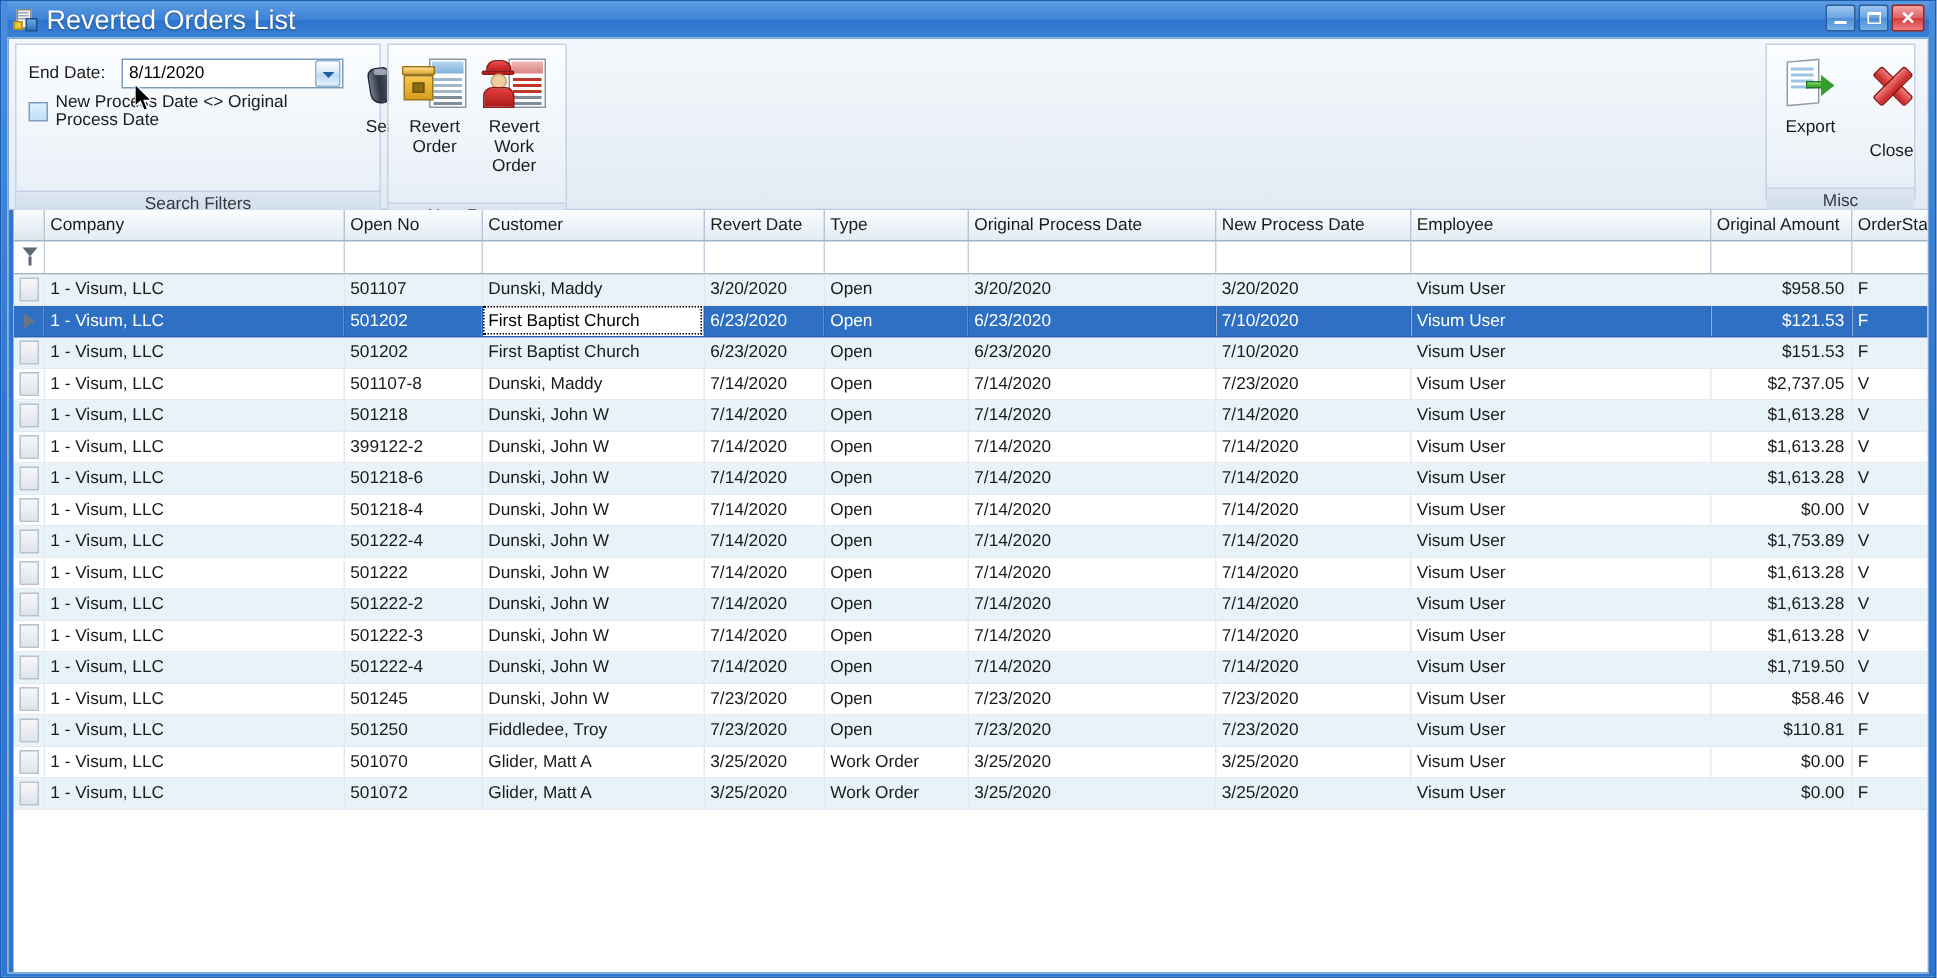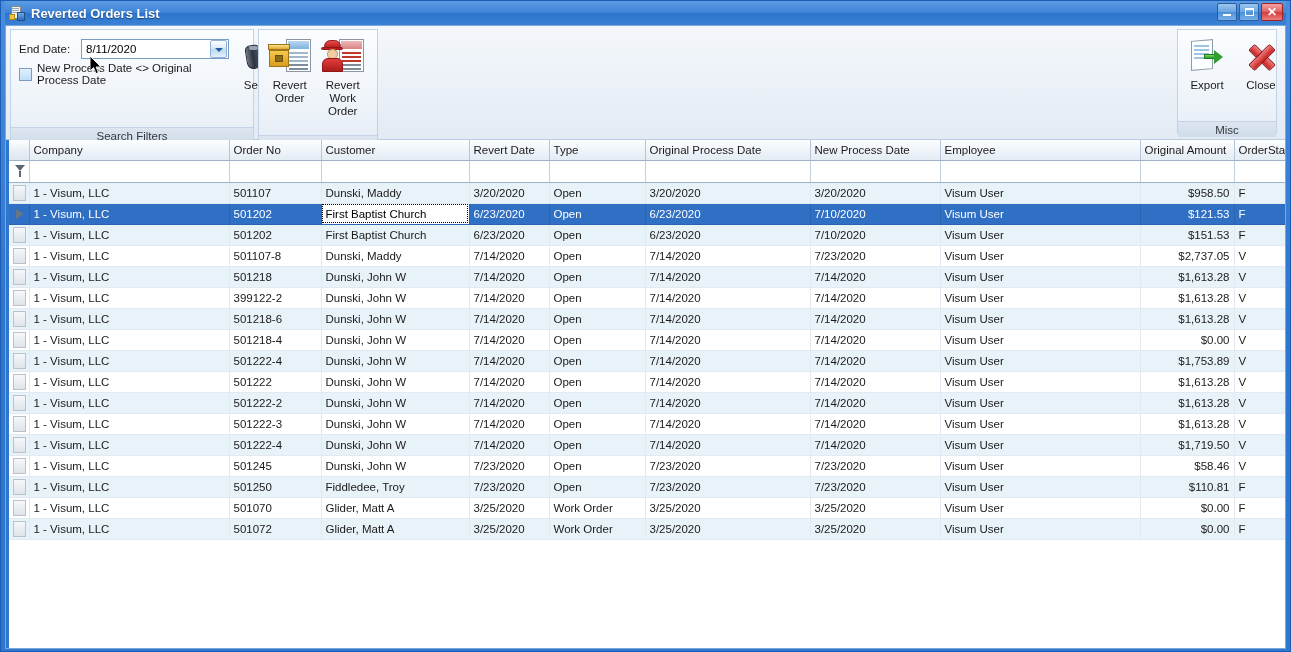--- a/index.html
+++ b/index.html
@@ -52,24 +52,23 @@
     border: 1px solid #1d4f8f;
   }
   .title-icon .yel {
     position: absolute; left: 0px; bottom: 1px;
     width: 6px; height: 6px;
     background: #f2c53d;
     border: 1px solid #b08a18;
   }
   .title-text {
     color: #ffffff;
-    font-size: 13px;
+    font-size: 18px;
     text-shadow: 0 1px 1px rgba(0,0,0,0.45);
     white-space: nowrap;
-    font-weight: bold;
   }
   .win-buttons {
     position: absolute;
     right: 3px; top: 2px;
     display: flex;
     gap: 2px;
   }
   .win-btn {
     width: 20px; height: 18px;
     border: 1px solid #2a5f9e;
@@ -540,21 +539,21 @@
                 <div class="ln" style="top:17px;"></div>
                 <div class="arrow">
                     <div class="stem"></div>
                     <div class="head"></div>
                   </div>
               </div>
             </div>
             <div class="cmd-label">Export</div>
           </div>
           <div class="vdiv" style="height:66px;"></div>
-          <div class="cmdbtn" style="width:44px;">
+          <div class="cmdbtn" style="width:44px;gap:16px;">
             <div class="cmd-icon" style="width:44px;">
               <div class="ic-close">
                 <div class="b b1"></div>
                 <div class="b b2"></div>
               </div>
             </div>
             <div class="cmd-label">Close</div>
           </div>
         </div>
         <div class="rgroup-label">Misc</div>
@@ -577,21 +576,21 @@
           <col style="width:165px">
           <col style="width:130px">
           <col style="width:200px">
           <col style="width:94px">
           <col style="width:107px">
         </colgroup>
         <thead>
           <tr>
             <th class="rowhdr"></th>
             <th>Company</th>
-            <th>Order No</th>
+            <th>Open No</th>
             <th>Customer</th>
             <th>Revert Date</th>
             <th>Type</th>
             <th>Original Process Date</th>
             <th>New Process Date</th>
             <th>Employee</th>
             <th>Original Amount</th>
             <th>OrderStatus</th>
           </tr>
         </thead>

